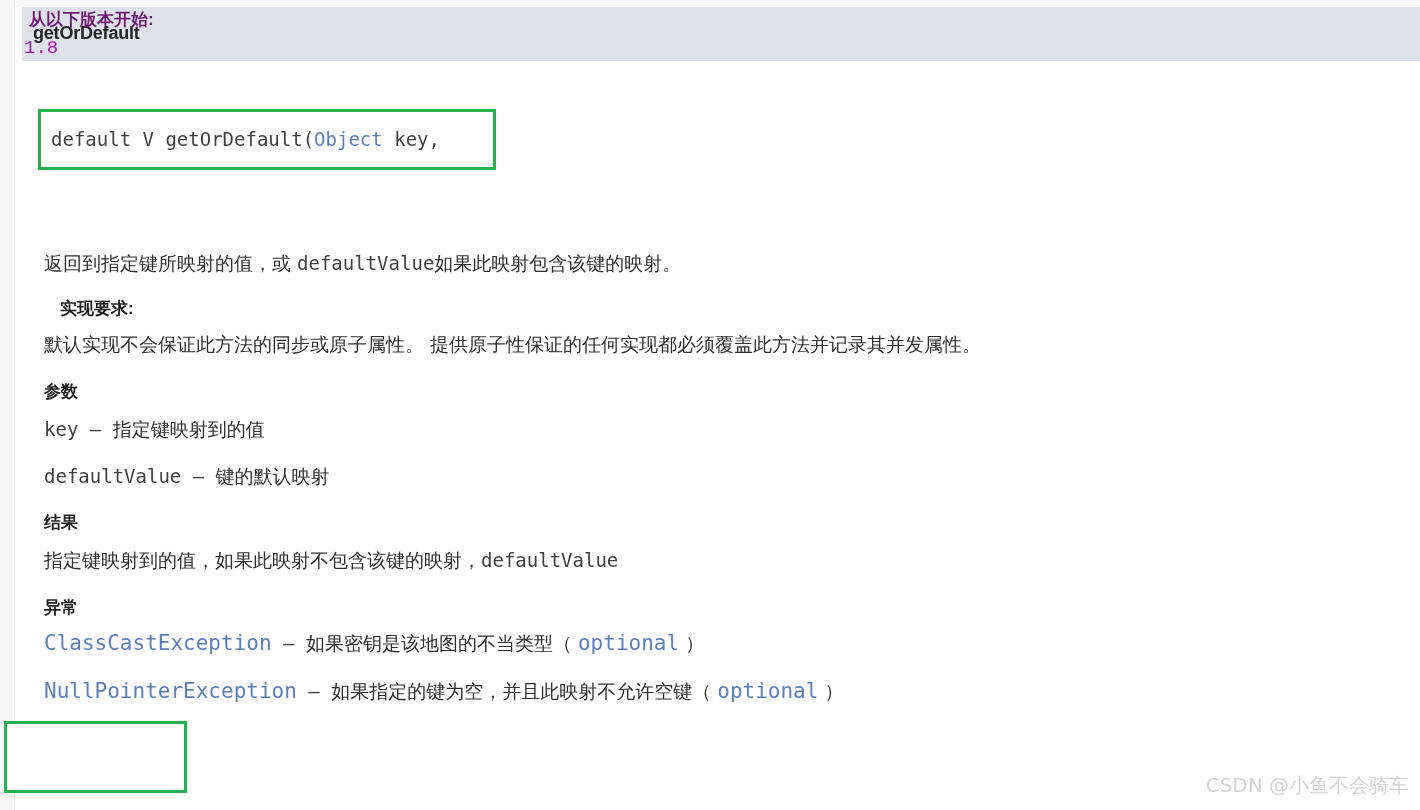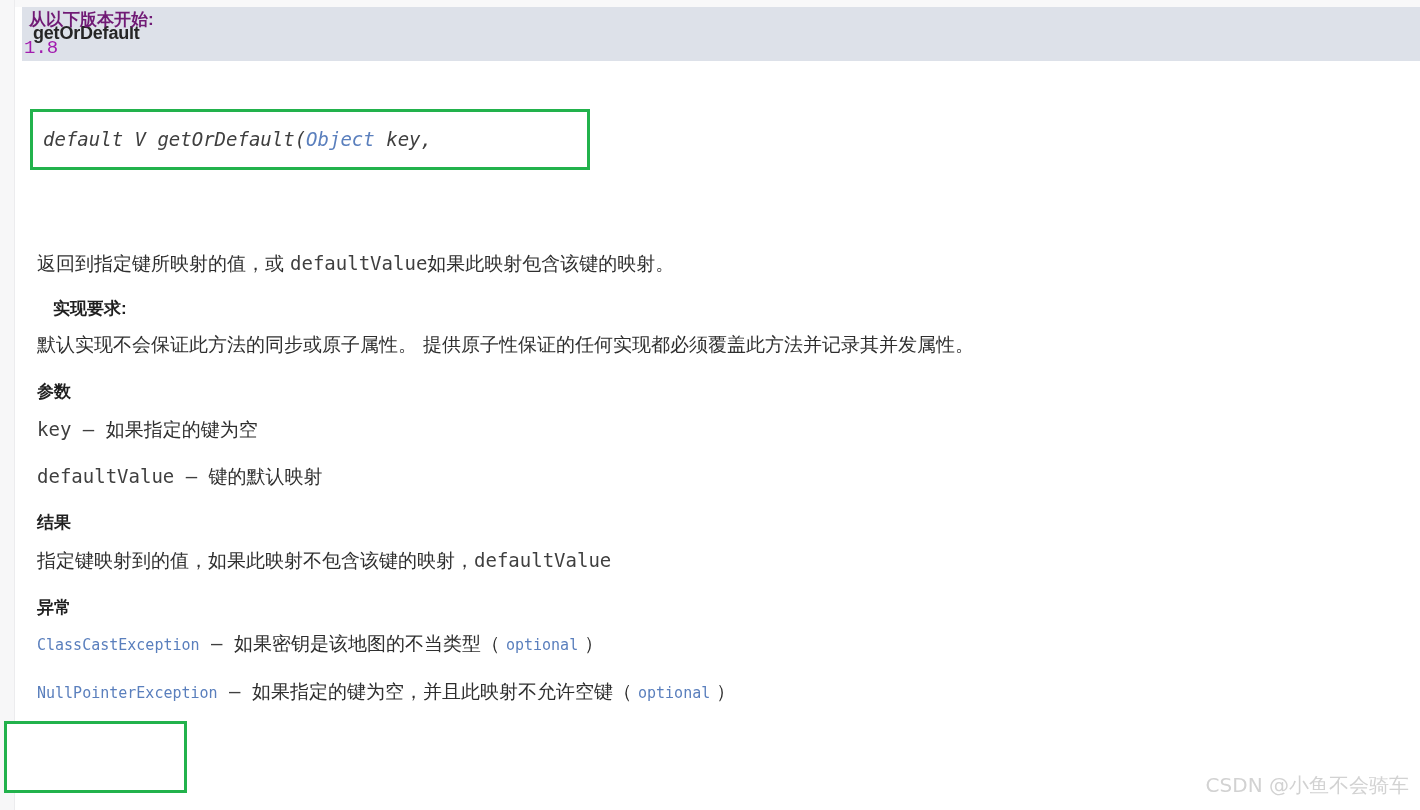--- a/index.html
+++ b/index.html
@@ -65,28 +65,27 @@
   #content {
     position: absolute;
     left: 22px;
     top: 61px;
     width: 1398px;
   }
 
   
   #signature-box {
     position: absolute;
-    left: 8px;
+    left: 16px;
     top: 48px;
-    width: 560px;
+    width: 458px;
     box-sizing: border-box;
     border: 3px solid #22b24c;
     background: #ffffff;
     padding: 12px 10px 12px 10px;
-    font-style: italic;
   }
   .sig-line {
     font-family: "DejaVu Sans Mono", "Liberation Mono", monospace;
     font-size: 19px;
     line-height: 31px;
     color: #3f3f3f;
     white-space: pre;
   }
   .sig-line.second { text-align: right; padding-right: 2px; }
   .tok-type { color: #5a7fbd; }
@@ -106,25 +105,25 @@
     font-weight: bold;
     color: #1f1f1f;
   }
   .mono {
     font-family: "DejaVu Sans Mono", "Liberation Mono", monospace;
     font-size: 19px;
     color: #3f3f3f;
   }
   .mono-link {
     font-family: "DejaVu Sans Mono", "Liberation Mono", monospace;
-    font-size: 15px;
+    font-size: 21px;
     color: #5a7fbd;
   }
 
-  .row { position: absolute; left: 15px; white-space: nowrap; }
+  .row { position: absolute; left: 22px; white-space: nowrap; }
 
   
   #since-box {
     position: absolute;
     left: 4px;
     top: 721px;
     width: 183px;
     height: 72px;
     box-sizing: border-box;
     border: 3px solid #22b24c;
@@ -179,21 +178,21 @@
     <div id="signature-box">
       <div class="sig-line"><span class="tok-plain">default V getOrDefault(</span><span class="tok-type">Object</span><span class="tok-plain"> key,</span></div>
     </div>
 
     <div class="row body-text" style="top:187px;"><span>返回到指定键所映射的值，或 </span><span class="mono">defaultValue</span><span>如果此映射包含该键的映射。</span></div>
 
     <div class="row section-head" style="top:236px;margin-left:16px;">实现要求:</div>
     <div class="row body-text" style="top:268px;">默认实现不会保证此方法的同步或原子属性。 提供原子性保证的任何实现都必须覆盖此方法并记录其并发属性。</div>
 
     <div class="row section-head" style="top:319px;">参数</div>
-    <div class="row body-text" style="top:353px;"><span class="mono">key</span><span class="mono"> – </span><span>如果指定的键为空</span></div>
+    <div class="row body-text" style="top:353px;"><span class="mono">key</span><span class="mono"> – </span><span>指定键映射到的值</span></div>
     <div class="row body-text" style="top:400px;"><span class="mono">defaultValue</span><span class="mono"> – </span><span>键的默认映射</span></div>
 
     <div class="row section-head" style="top:450px;">结果</div>
     <div class="row body-text" style="top:484px;"><span>指定键映射到的值，如果此映射不包含该键的映射，</span><span class="mono">defaultValue</span></div>
 
     <div class="row section-head" style="top:535px;">异常</div>
     <div class="row body-text" style="top:567px;"><span class="mono-link">ClassCastException</span><span class="mono"> – </span><span>如果密钥是该地图的不当类型（ </span><span class="mono-link">optional</span><span> ）</span></div>
     <div class="row body-text" style="top:615px;"><span class="mono-link">NullPointerException</span><span class="mono"> – </span><span>如果指定的键为空，并且此映射不允许空键（ </span><span class="mono-link">optional</span><span> ）</span></div>
 
   </div>

